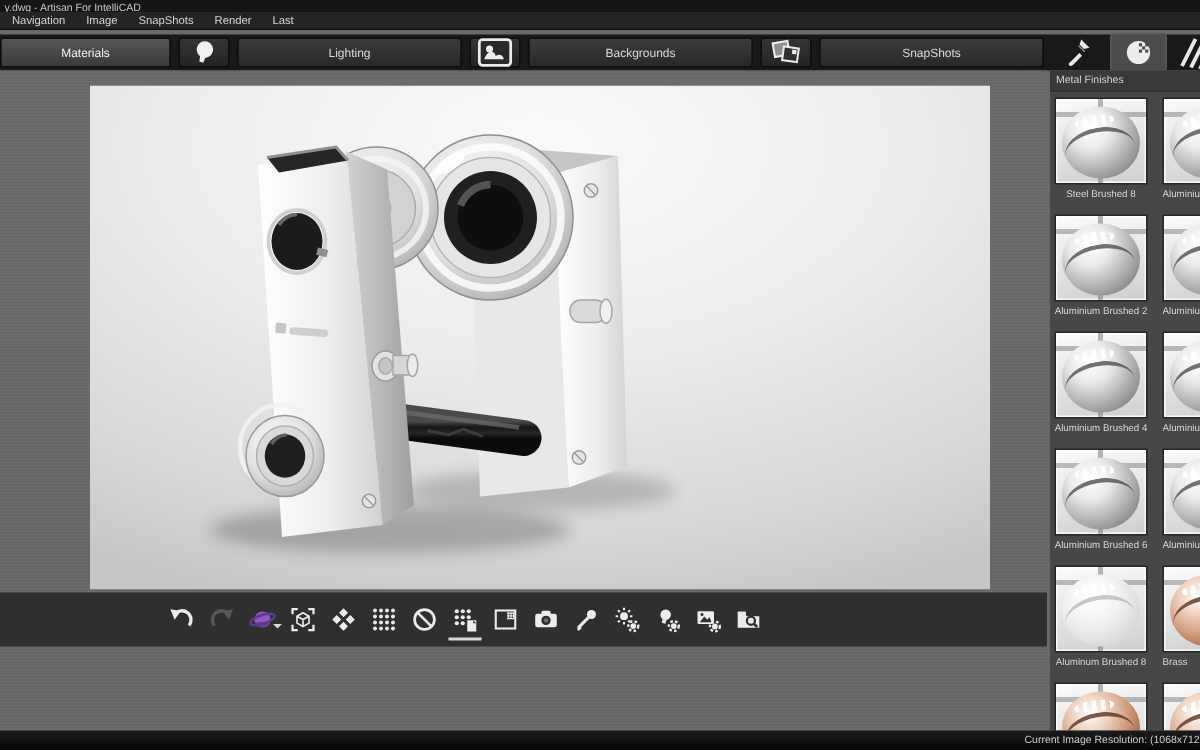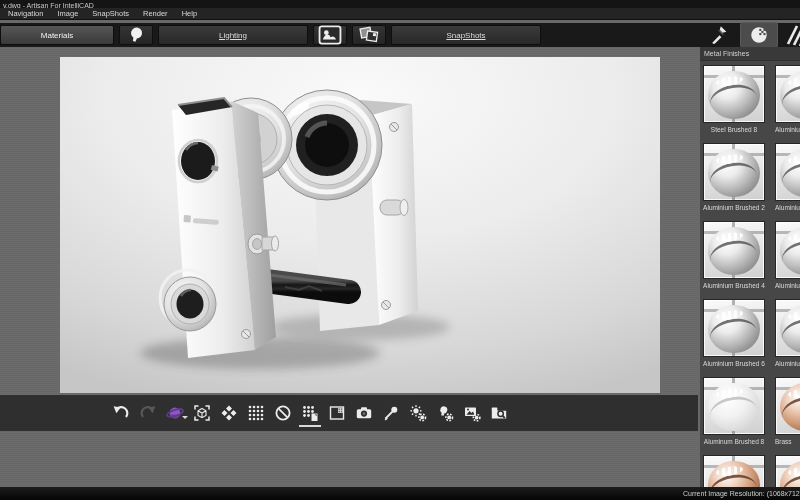--- a/index.html
+++ b/index.html
@@ -14,21 +14,21 @@
            border-bottom:1px solid #101010;}
   .menubar span{font-size:7.5px;color:#d8d8d8;}
   .tabbar{position:absolute;left:0;top:23px;width:800px;height:24px;background:#191919;
           display:flex;align-items:center;gap:5px;box-sizing:border-box;}
   .tab{height:20px;border-radius:2px;border:1px solid #0e0e0e;box-sizing:border-box;
        background:linear-gradient(#3b3b3b,#282828);color:#dcdcdc;font-size:8px;
        display:flex;align-items:center;justify-content:center;flex:0 0 auto;}
   .tab.selected{background:linear-gradient(#565656,#3a3a3a);color:#f2f2f2;}
   .tab-icon-btn{height:20px;width:34px;border-radius:2px;border:1px solid #0e0e0e;box-sizing:border-box;
        background:linear-gradient(#353535,#242424);display:flex;align-items:center;justify-content:center;flex:0 0 auto;}
-  .w-materials{width:114px;} .w-tab{width:150px;text-decoration:underline;}
+  .w-materials{width:114px;} .w-tab{width:150px;}
   .right-icons{margin-left:auto;display:flex;align-items:center;gap:6px;margin-right:-14px;}
   .mini-btn{height:26px;width:30px;display:flex;align-items:center;justify-content:center;
             background:transparent;border:none;flex:0 0 auto;}
   .mini-btn.selected{background:#4c4c4c;border:1px solid #5a5a5a;border-radius:3px;width:38px;box-sizing:border-box;}
 
   
   .canvas{position:absolute;left:0;top:47px;width:698px;height:440px;background:#696969;
           background-image:repeating-linear-gradient(0deg,rgba(255,255,255,.02) 0 1px,rgba(0,0,0,.02) 1px 2px);}
   .viewport{position:absolute;left:60px;top:10px;width:600px;height:336px;display:block;}
   .vtoolbar{position:absolute;left:0;top:348px;width:698px;height:36px;background:#2f2f2f;
@@ -78,21 +78,21 @@
 
 <div class="titlebar">
   <span>y.dwg - Artisan For IntelliCAD</span>
 </div>
 
 <div class="menubar">
   <span class="menu-item">Navigation</span>
     <span class="menu-item">Image</span>
     <span class="menu-item">SnapShots</span>
     <span class="menu-item">Render</span>
-    <span class="menu-item">Help</span>
+    <span class="menu-item">Last</span>
 </div>
 
 <div class="tabbar">
   <div class="tab selected w-materials">
     <span>Materials</span>
   </div>
   <div class="tab-icon-btn">
     <svg width="22" height="20" viewBox="0 0 24 24">
       <g transform="rotate(16 12 12)">
         <circle cx="12" cy="9.5" r="6.6" fill="#f0f0f0"></circle>
@@ -102,20 +102,23 @@
   </div>
   <div class="tab w-tab">
     <span>Lighting</span>
   </div>
   <div class="tab-icon-btn">
     <svg width="24" height="20" viewBox="0 0 26 22">
       <rect x="1.5" y="1.5" width="23" height="19" rx="2.5" fill="#2a2a2a" stroke="#ededed" stroke-width="2"></rect>
       <circle cx="9" cy="8.5" r="2.6" fill="#ededed"></circle>
       <path d="M5 16 q2.5 -6 5.5 -5.5 q2.5 .4 3 3 q3.5 -2 5.5 1 l.5 1.5 z" fill="#ededed"></path>
     </svg>
+  </div>
+  <div class="tab w-tab">
+    <span>Backgrounds</span>
   </div>
   <div class="tab-icon-btn">
     <svg width="24" height="20" viewBox="0 0 26 24">
       <g transform="rotate(-10 10 11)">
           <rect x="3.5" y="3.5" width="12" height="11" fill="#8f8f8f" stroke="#ededed" stroke-width="1.6"></rect>
         </g>
       <g transform="rotate(8 17 14)">
           <rect x="10.5" y="8" width="12" height="11" fill="#303030" stroke="#ededed" stroke-width="1.6"></rect>
         <rect x="17.5" y="9.5" width="3.5" height="3.5" fill="#ededed"></rect>
         </g>

